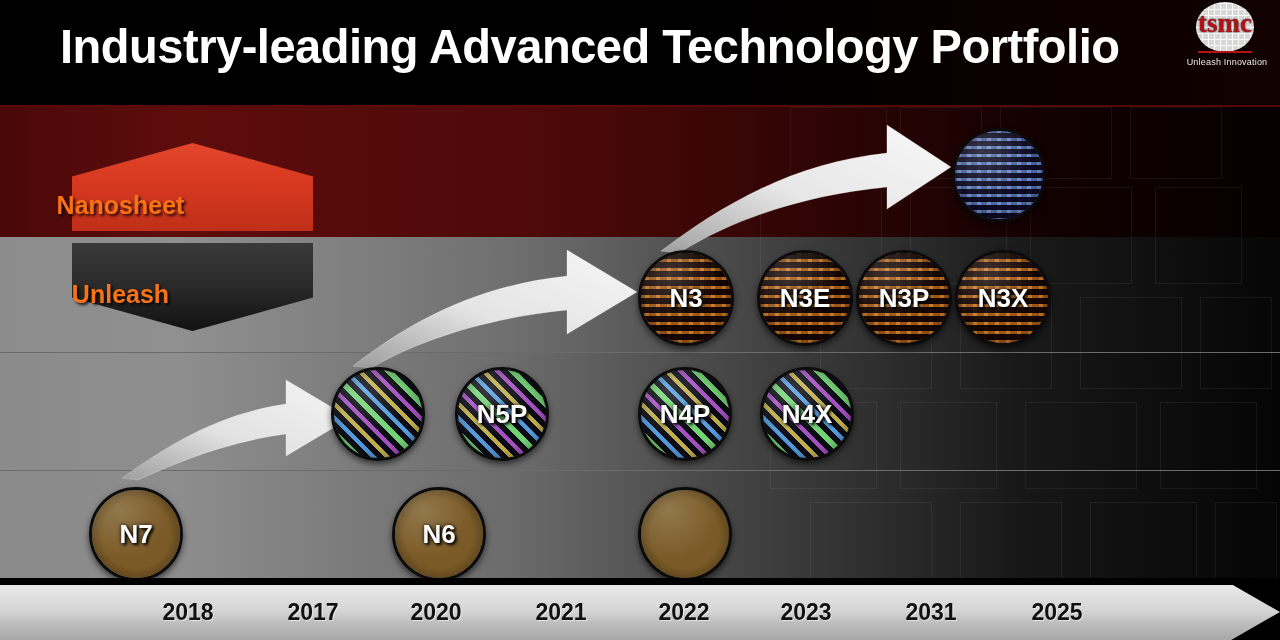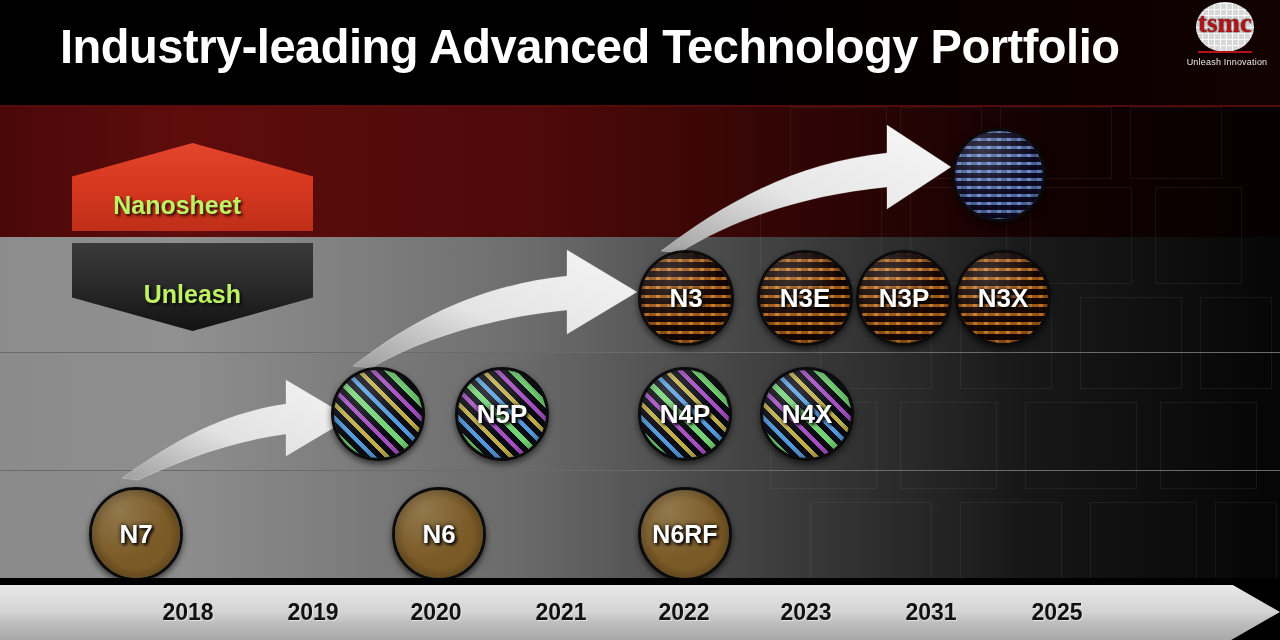--- a/index.html
+++ b/index.html
@@ -49,21 +49,21 @@
   
   .pent{position:absolute;left:72px;width:241px;}
   #pent-nanosheet{top:143px;height:88px;
      background:linear-gradient(180deg,#e2462c 0%,#d7381f 45%,#bf2f19 100%);
      clip-path:polygon(0% 38%,50% 0%,100% 38%,100% 100%,0% 100%);
      filter:drop-shadow(2px 3px 3px rgba(0,0,0,.55));}
   #pent-finfet{top:243px;height:88px;
      background:linear-gradient(180deg,#3a3a3a 0%,#2a2a2a 48%,#121212 100%);
      clip-path:polygon(0% 0%,100% 0%,100% 62%,50% 100%,0% 62%);
      filter:drop-shadow(2px 3px 3px rgba(0,0,0,.55));}
-  .pent-label{position:absolute;left:0;width:241px;text-align:right;color:#bef264;
+  .pent-label{position:absolute;left:0;width:241px;text-align:center;color:#f97316;
      font-size:25px;font-weight:bold;text-shadow:2px 2px 3px rgba(0,0,0,.85);}
   #lbl-nanosheet{top:191px;}
   #lbl-finfet{top:280px;}
 
   
   .wafer{position:absolute;border-radius:50%;border:3px solid #0b0b0b;
      box-shadow:0 3px 6px rgba(0,0,0,.6), inset 0 0 10px rgba(0,0,0,.45);
      overflow:hidden;}
   .wafer .lab{position:absolute;left:0;top:0;width:100%;height:100%;
      display:flex;align-items:center;justify-content:center;
@@ -250,30 +250,29 @@
         <div class="lab" style="font-size: 26px;">N7</div>
       </div>
       <div class="wafer" style="left: 392px; top: 487px; width: 88px; height: 88px;">
         <div class="skin skin-gold"></div>
         <div class="gloss"></div>
         <div class="lab" style="font-size: 26px; text-align: center;">N6</div>
       </div>
       <div class="wafer" style="left: 638px; top: 487px; width: 88px; height: 88px;">
         <div class="skin skin-gold"></div>
         <div class="gloss"></div>
-        <div class="lab" style="font-size: 25px;">N6RF</div>
       </div>
     </div>
 
   <div id="tl-gap"></div>
   <div id="timeline">
     <div id="tl-bar"></div>
     <div id="years">
         <div class="year" style="left: 133px;">2018</div>
-        <div class="year" style="left: 258px;">2019</div>
+        <div class="year" style="left: 258px;">2017</div>
         <div class="year" style="left: 381px;">2020</div>
         <div class="year" style="left: 506px;">2021</div>
         <div class="year" style="left: 629px;">2022</div>
         <div class="year" style="left: 751px;">2023</div>
         <div class="year" style="left: 876px;">2031</div>
         <div class="year" style="left: 1002px;">2025</div>
       </div>
   </div>
 
 </div>

